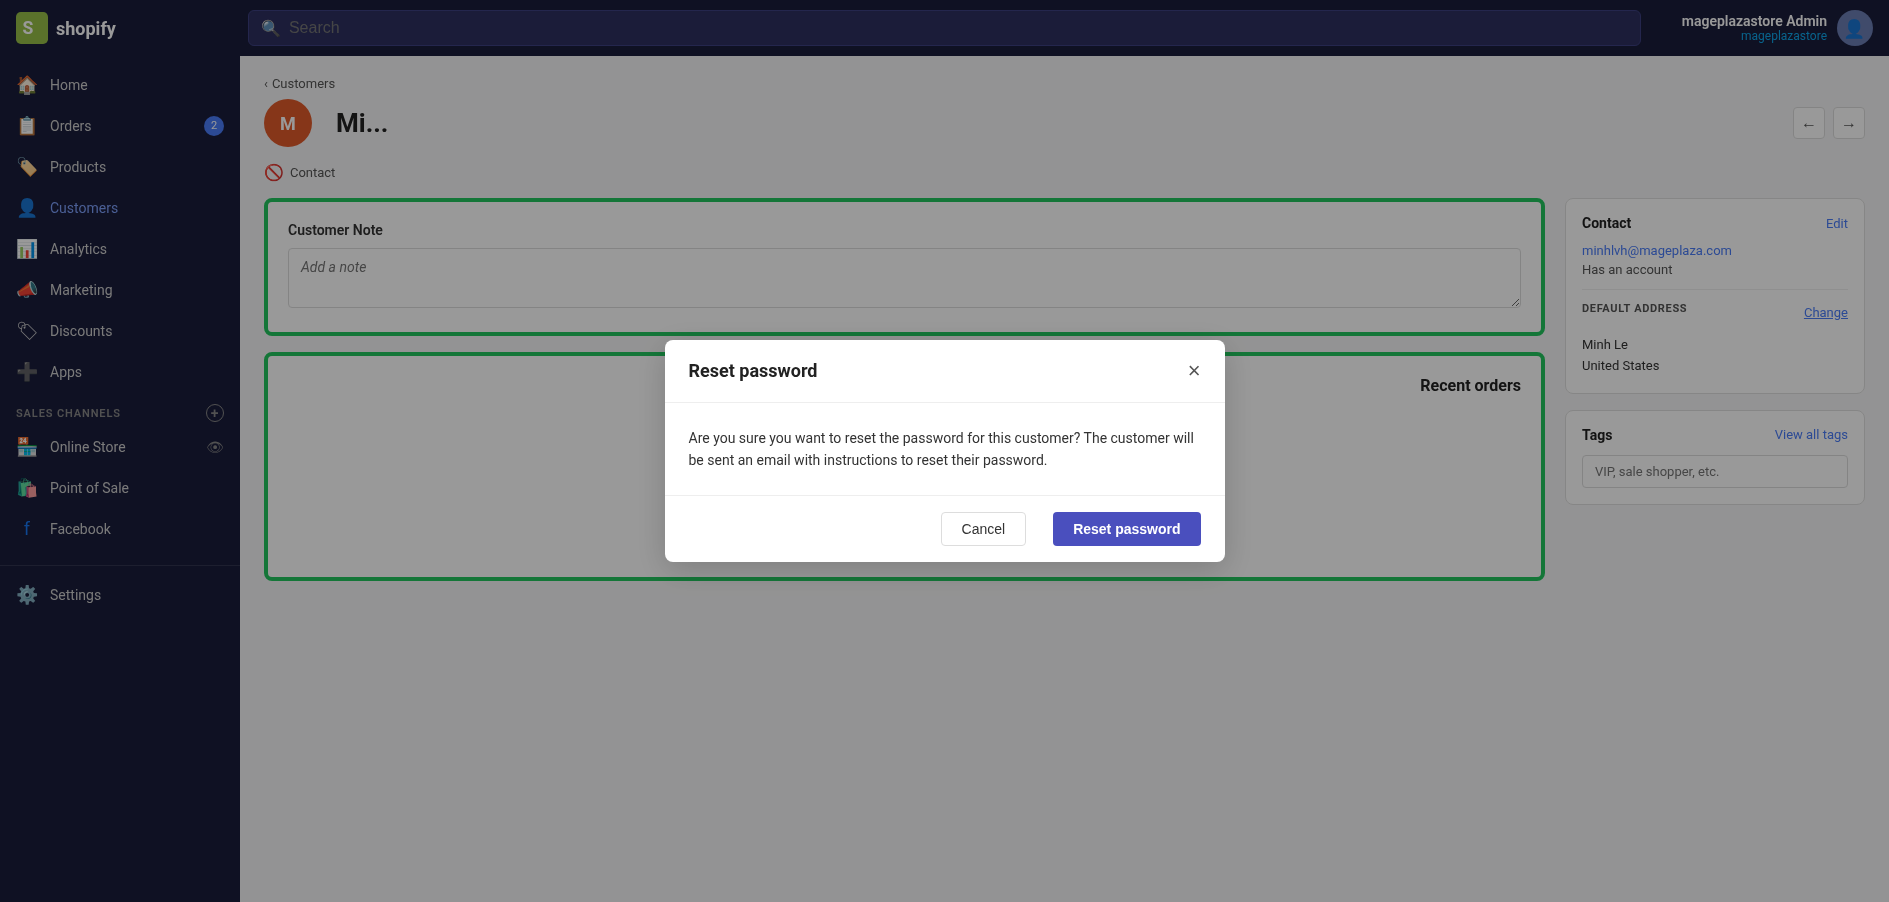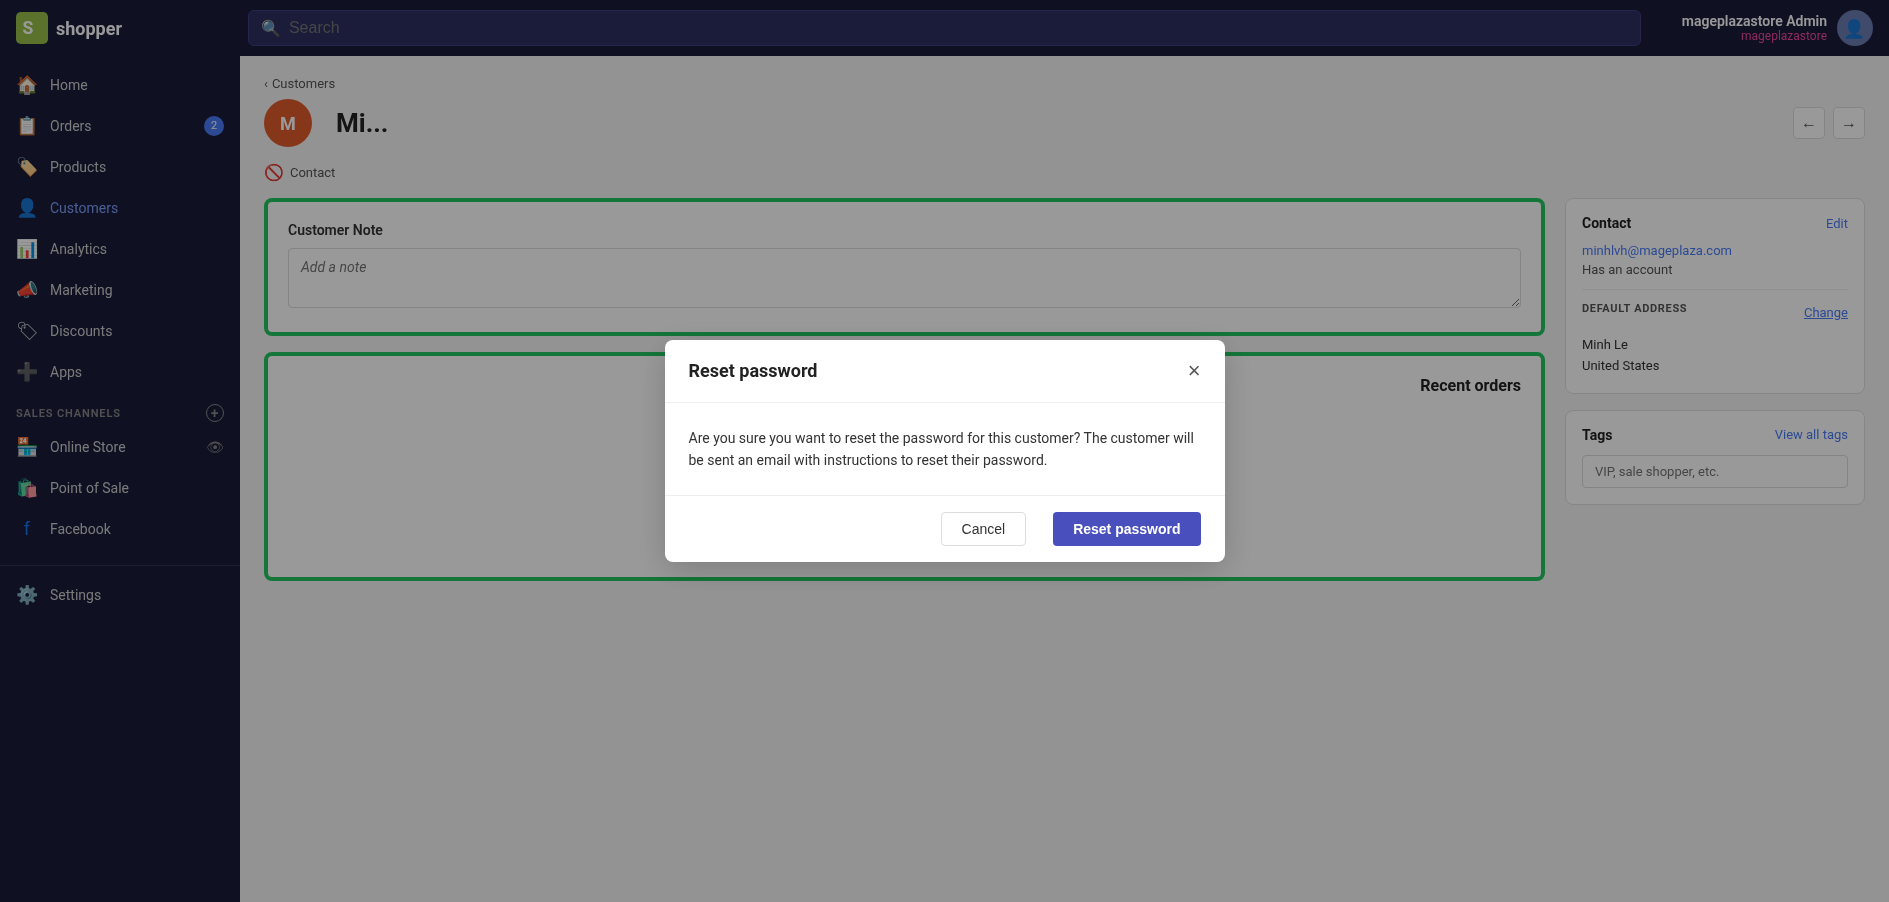--- a/index.html
+++ b/index.html
@@ -62,21 +62,21 @@
       border-radius: 50%;
       background: #6b7db3;
       display: flex;
       align-items: center;
       justify-content: center;
       font-size: 18px;
       color: white;
     }
     .user-info { text-align: right; }
     .user-name { font-size: 14px; font-weight: 600; }
-    .user-store { font-size: 12px; color: #ec4899; }
+    .user-store { font-size: 12px; color: #0ea5e9; }
 
     
     .layout {
       display: flex;
       flex: 1;
       overflow: hidden;
     }
 
     
     .sidebar {
@@ -389,21 +389,21 @@
   </style>
 </head>
 <body>
 
 <div class="topbar">
   <div class="topbar-logo">
     <svg class="logo-icon" viewBox="0 0 40 40" fill="none">
       <rect width="40" height="40" rx="6" fill="#96BF48"></rect>
       <text x="8" y="28" font-size="22" fill="white" font-weight="bold">S</text>
     </svg>
-    <span>shopper</span>
+    <span>shopify</span>
   </div>
   <div class="topbar-search">
     <span>🔍</span>
     <input type="text" placeholder="Search" style="">
   </div>
   <div class="topbar-user">
     <div class="user-info">
       <div class="user-name">mageplazastore Admin</div>
       <div class="user-store">mageplazastore</div>
     </div>

